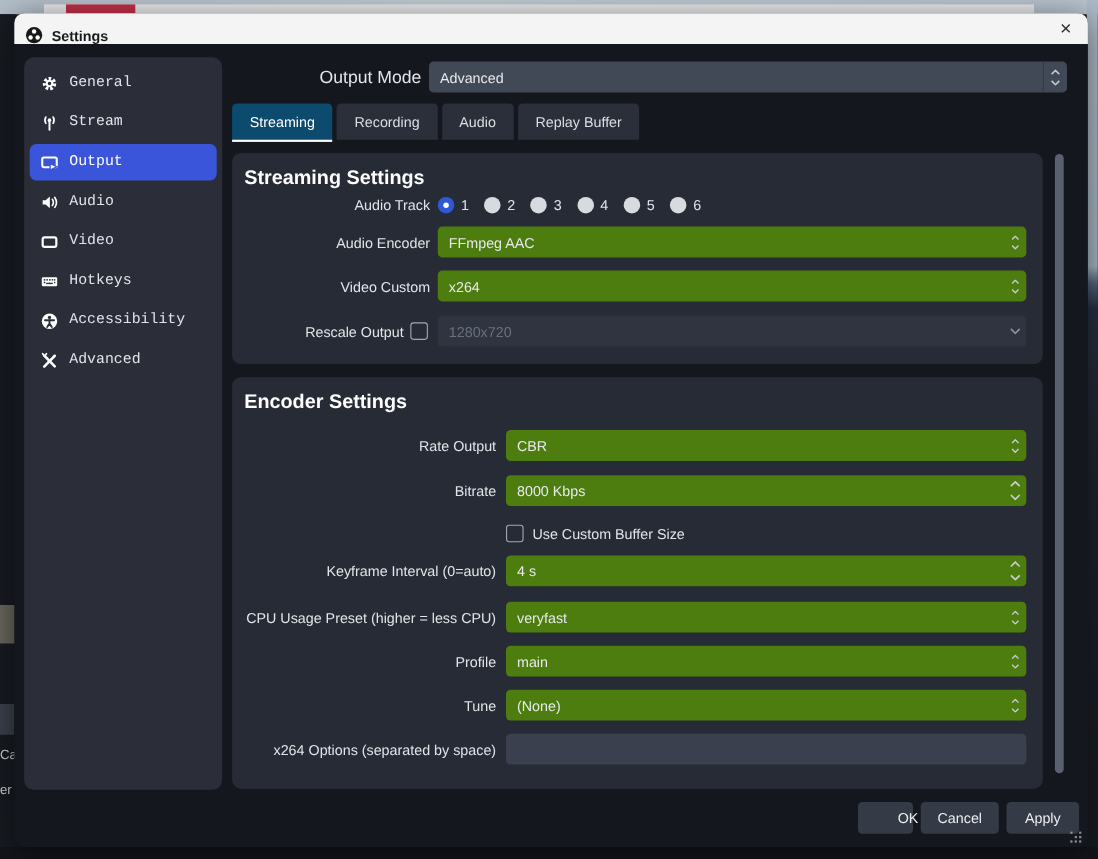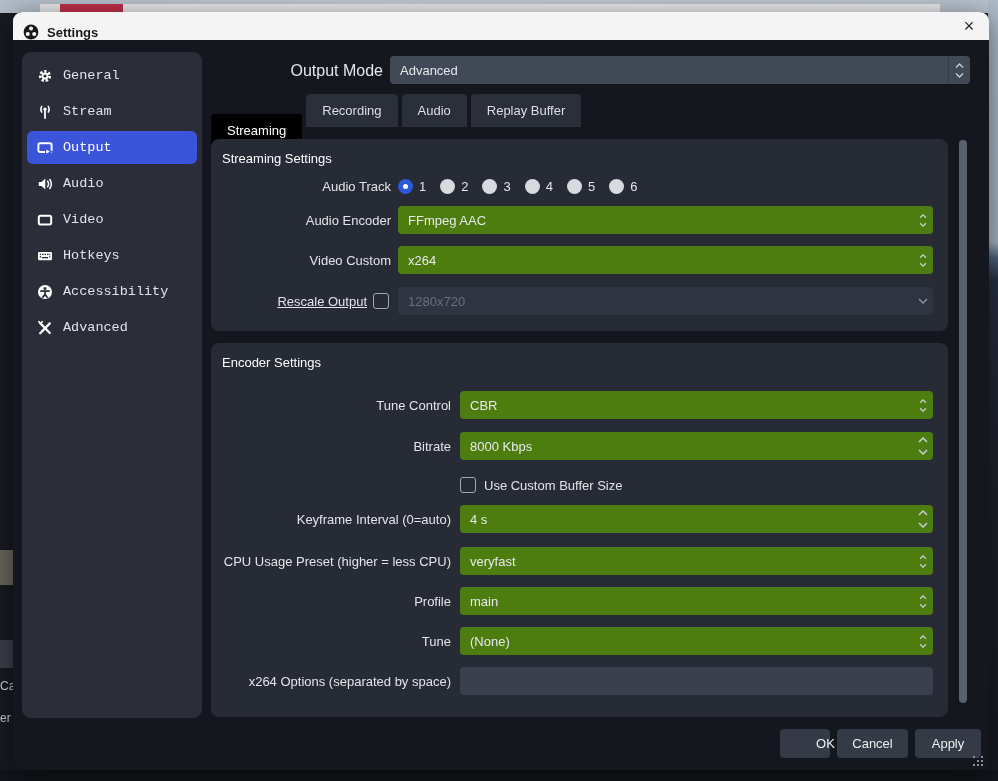--- a/index.html
+++ b/index.html
@@ -43,27 +43,27 @@
     align-items:center;justify-content:center;gap:3px;}
   .combo.big .spin{border-left:1px solid #333945;}
   .spin svg{display:block;}
   .spinbox .spin{justify-content:space-between;padding:5px 0;box-sizing:border-box;}
   .combo.disabled{background:#2f3440;color:#68707e;}
   .outmode-combo{position:absolute;left:377px;top:44px;width:580px;}
   
   .tabs{position:absolute;left:198px;top:82px;display:flex;gap:4px;}
   .tab{height:33px;display:flex;align-items:center;padding:0 16px;background:#2b2f3a;color:#dbdee3;
     font-size:13px;border-radius:4px 4px 0 0;position:relative;}
-  .tab.active{background:#000000;color:#fff;margin-top:20px;}
+  .tab.active{background:#0c4a6e;color:#fff;}
   .tab.active::after{content:"";position:absolute;left:0;right:0;bottom:-2px;height:2.5px;background:#fff;}
   
   .group{position:absolute;left:198px;width:737px;background:#272b35;border-radius:8px;box-sizing:border-box;}
   .group1{top:127px;height:192px;}
   .group2{top:331px;height:374px;}
-  .grp-title{position:absolute;left:11px;top:12px;font-size:13px;font-weight:normal;color:#fdfdfe;}
+  .grp-title{position:absolute;left:11px;top:12px;font-size:18px;font-weight:bold;color:#fdfdfe;}
   .row{position:absolute;left:0;right:15px;display:flex;align-items:center;}
   .row .lbl{flex:0 0 auto;text-align:right;color:#e2e4e8;font-size:13px;}
   .g1 .lbl{width:180px;}
   .g2 .lbl{width:240px;}
   .row .ctl{flex:1;margin-left:7px;}
   .g2 .ctl{margin-left:9px;}
   
   .radio-row{display:flex;align-items:center;gap:14px;margin-left:7px;}
   .radio{display:flex;align-items:center;gap:6px;color:#e2e4e8;font-size:13px;}
   .radio .dot{width:15px;height:15px;border-radius:50%;background:#d7dade;position:relative;}
@@ -284,38 +284,38 @@
               <path d="M1 4.5 4.5 1 8 4.5" fill="none" stroke="#c9cdd4" stroke-width="1.5"></path>
             </svg>
           <svg width="8" height="5" viewBox="0 0 9 6">
               <path d="M1 1.5 4.5 5 8 1.5" fill="none" stroke="#c9cdd4" stroke-width="1.5"></path>
             </svg>
         </span>
       </div>
     </div>
 
     <div class="row" style="top:148px;height:28px;">
-      <div class="lbl" style="width:156px;text-decoration:underline;">Rescale Output</div>
+      <div class="lbl" style="width:156px;">Rescale Output</div>
       <span class="checkbox" style="margin-left:6px;"></span>
       <div class="combo disabled ctl" style="margin-left:9px;">
         <span>1280x720</span>
         <span class="spin">
           <svg width="10" height="6" viewBox="0 0 10 6">
               <path d="M1 1 5 5 9 1" fill="none" stroke="#8a919d" stroke-width="1.5"></path>
             </svg>
         </span>
       </div>
     </div>
   </div>
 
   <div class="group group2 g2">
     <div class="grp-title">Encoder Settings</div>
 
     <div class="row" style="top:48px;height:28px;">
-      <div class="lbl">Tune Control</div>
+      <div class="lbl">Rate Output</div>
       <div class="combo ctl">
         <span>CBR</span>
         <span class="spin">
           <svg width="8" height="5" viewBox="0 0 9 6">
               <path d="M1 4.5 4.5 1 8 4.5" fill="none" stroke="#c9cdd4" stroke-width="1.5"></path>
             </svg>
           <svg width="8" height="5" viewBox="0 0 9 6">
               <path d="M1 1.5 4.5 5 8 1.5" fill="none" stroke="#c9cdd4" stroke-width="1.5"></path>
             </svg>
         </span>

